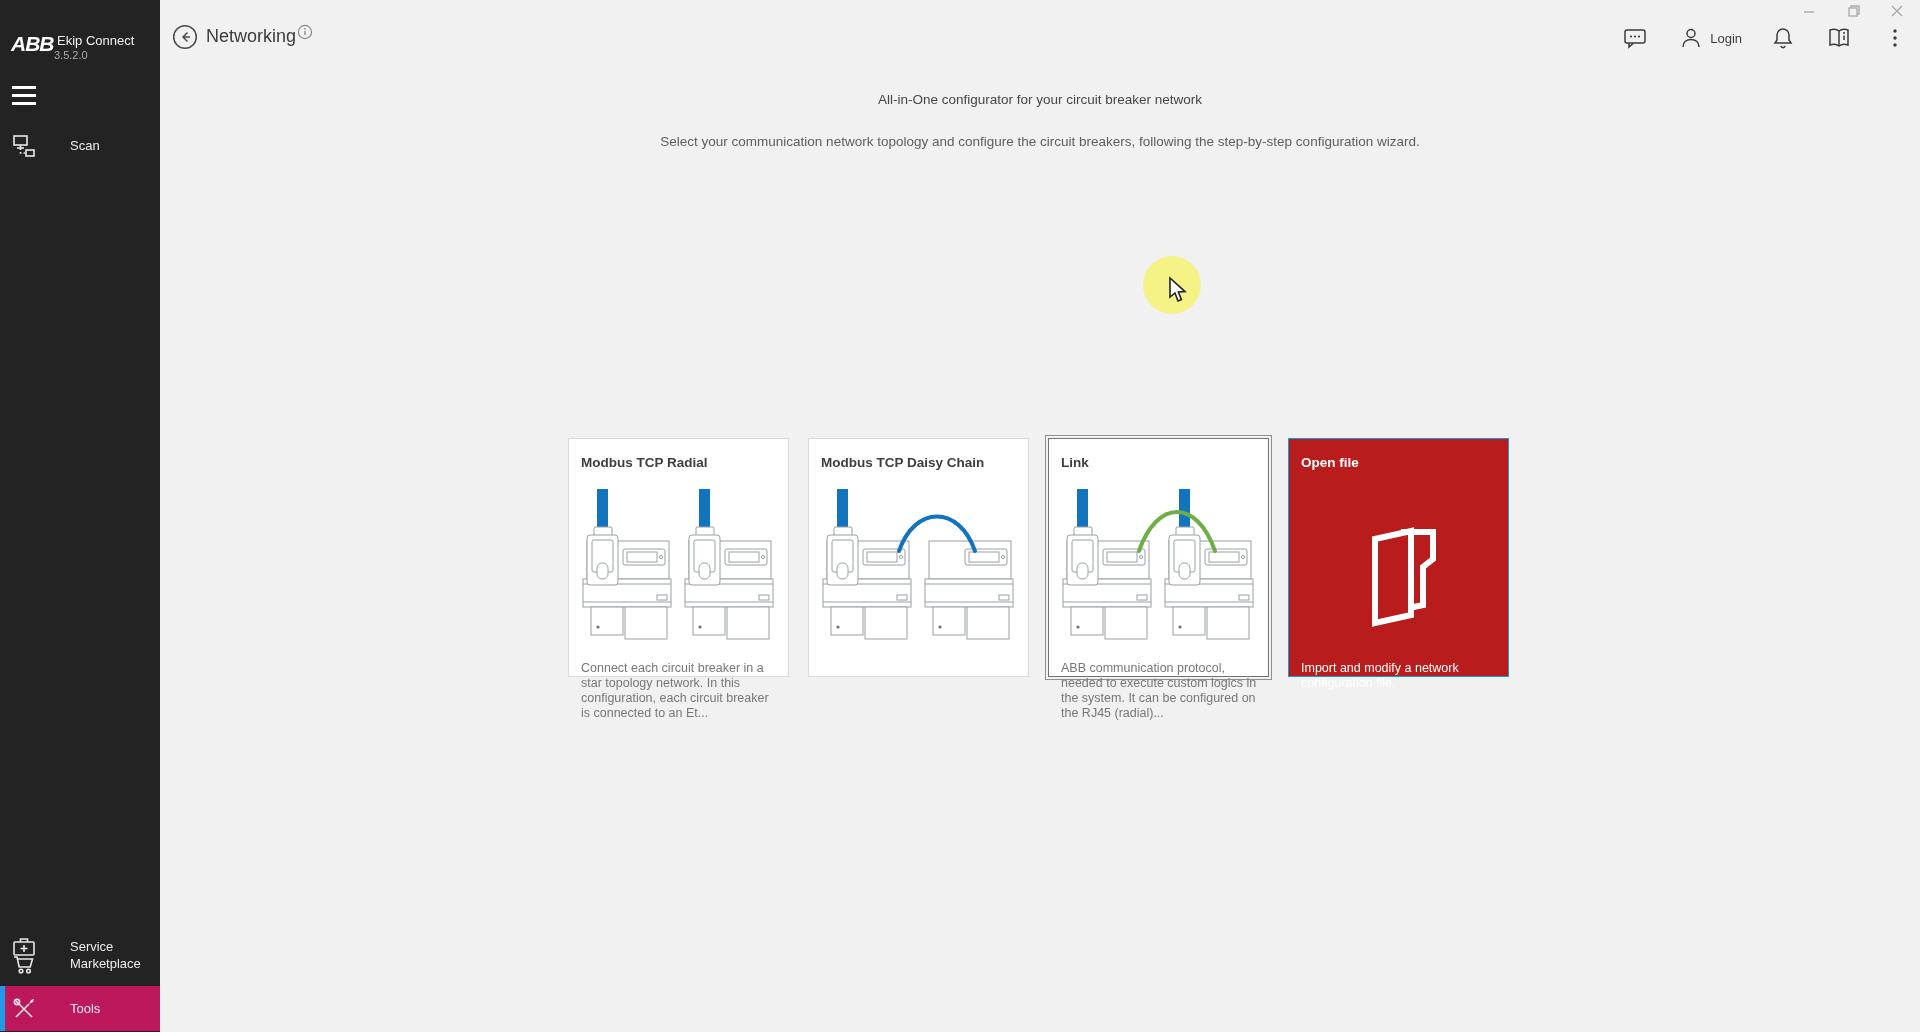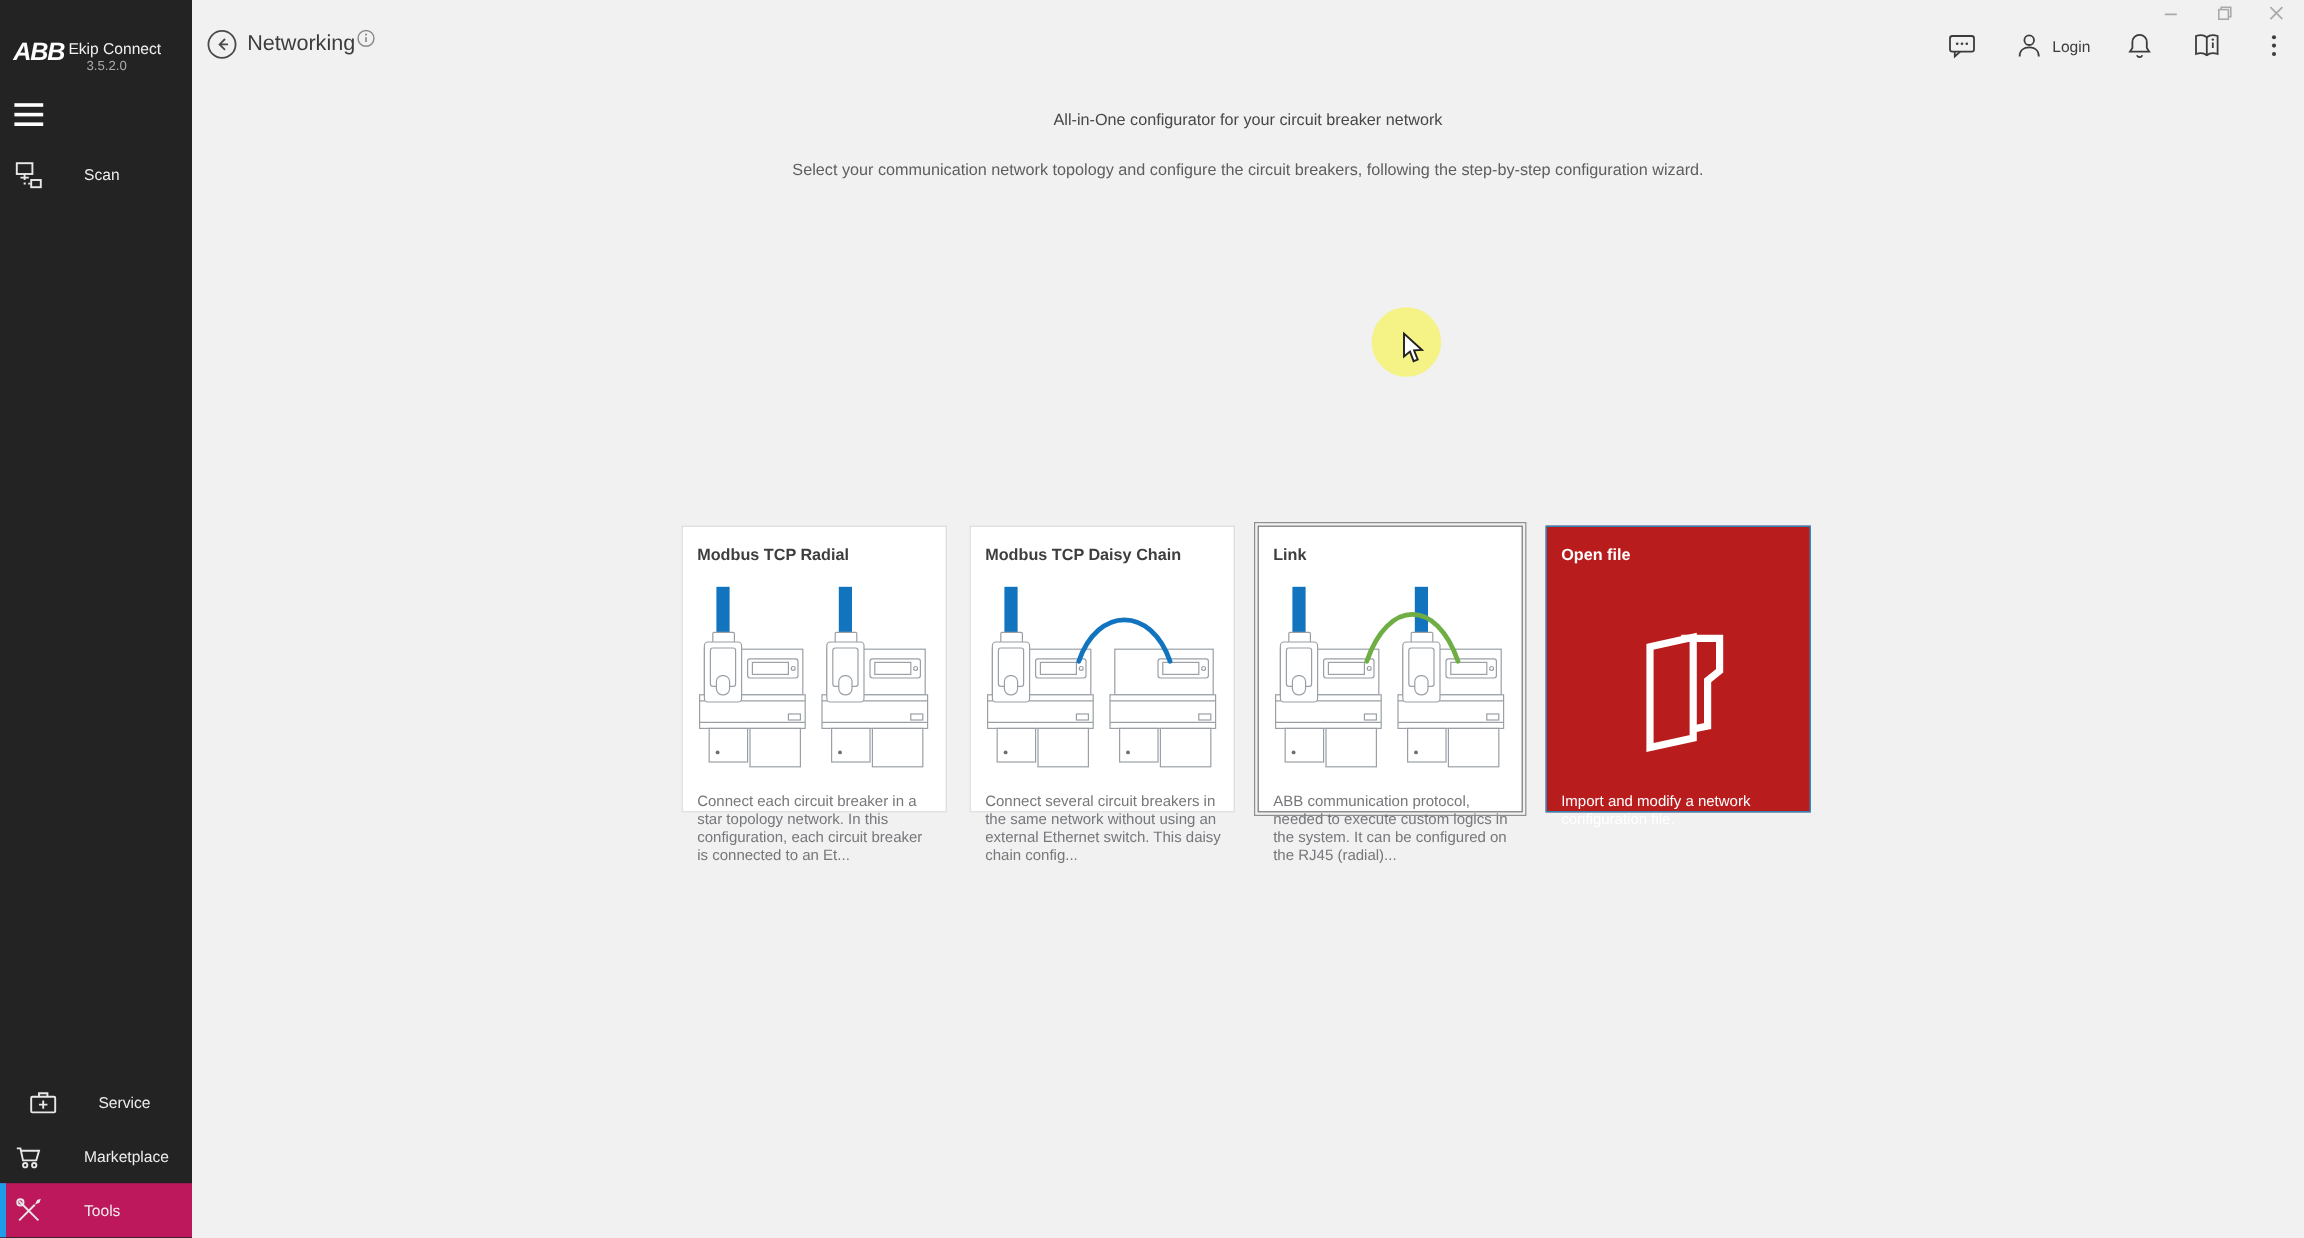--- a/index.html
+++ b/index.html
@@ -4,21 +4,21 @@
 <style>
   * { margin:0; padding:0; box-sizing:border-box; }
   html,body { width:1920px; height:1032px; overflow:hidden; }
   body { font-family:"Liberation Sans", sans-serif; background:#F1F1F2; position:relative; }
 
   
   .sidebar { position:absolute; left:0; top:0; width:160px; height:1032px; background:#232323; color:#E8E8E8; }
   .brand { position:absolute; left:0; top:0; width:176px; height:72px; }
   .brand-logo { position:absolute; left:11px; top:32px; font-weight:800; font-size:21px; letter-spacing:-1px; color:#FFFFFF; font-style:italic; }
   .brand-name { position:absolute; left:57px; top:33px; font-size:13px; color:#F0F0F0; }
-  .brand-ver { position:absolute; left:72px; top:49px; font-size:11px; color:#ABABAB; }
+  .brand-ver { position:absolute; left:54px; top:49px; font-size:11px; color:#ABABAB; }
   .hamburger { position:absolute; left:12px; top:86px; width:24px; height:19px; cursor:pointer; }
   .hamburger div { height:3px; background:#FFFFFF; margin-bottom:5px; }
   .side-item { position:absolute; left:0; width:160px; height:45px; display:flex; align-items:center; cursor:pointer;gap:20px; }
   .side-item .ic { width:26px; height:26px; margin-left:11px; flex:0 0 26px; }
   .side-item .lbl { margin-left:13px; font-size:13px; color:#EDEDED; }
   .side-item.active { background:#be185d; }
   .side-item.active::before { content:""; position:absolute; left:0; top:0; width:5px; height:45px; background:#1E9BE9; }
   .sicon { stroke:#E8E8E8; fill:none; stroke-width:1.6; }
 
   
@@ -97,21 +97,21 @@
         <rect x="3" y="3" width="13" height="9"></rect>
         <line x1="9.5" y1="12" x2="9.5" y2="15"></line>
         <line x1="6" y1="15" x2="13" y2="15"></line>
         <path d="M9.5 15 V20 H15" stroke-dasharray="2 2"></path>
         <rect x="15" y="17" width="8" height="6"></rect>
       </g>
     </svg>
     <span class="lbl">Scan</span>
   </div>
 
-  <div class="side-item" style="top:896px;margin-left:12px;">
+  <div class="side-item" style="top:924px;">
     <svg class="ic" viewBox="0 0 26 26">
       <g class="sicon">
         <rect x="3" y="8" width="20" height="13" rx="1"></rect>
         <path d="M9.5 8 V5 h7 v3"></path>
         <line x1="13" y1="11" x2="13" y2="18"></line>
         <line x1="9.5" y1="14.5" x2="16.5" y2="14.5"></line>
       </g>
     </svg>
     <span class="lbl">Service</span>
   </div>
@@ -227,21 +227,20 @@
 
 <div class="card" style="left:808px;">
   <div class="card-title">Modbus TCP Daisy Chain</div>
   <svg class="card-illus" viewBox="0 0 200 152">
     <use href="#cb-cable" x="2" y="52"></use>
     <use href="#cb-body" x="2" y="52"></use>
     <use href="#cb-plug" x="2" y="52"></use>
     <use href="#cb-body" x="104" y="52"></use>
     <path d="M80 62 C 96 16, 140 16, 156 62" fill="none" stroke="#1274BE" stroke-width="4" stroke-linecap="round"></path>
   </svg>
-  <div class="card-desc">Connect several circuit breakers in the same network without using an external Ethernet switch. This daisy chain config...</div>
 </div>
 
 <div class="card selected" style="left:1048px;">
   <div class="card-title">Link</div>
   <svg class="card-illus" viewBox="0 0 200 152">
     <use href="#cb-cable" x="2" y="52"></use>
     <use href="#cb-body" x="2" y="52"></use>
     <use href="#cb-plug" x="2" y="52"></use>
     <use href="#cb-cable" x="104" y="52"></use>
     <use href="#cb-body" x="104" y="52"></use>

